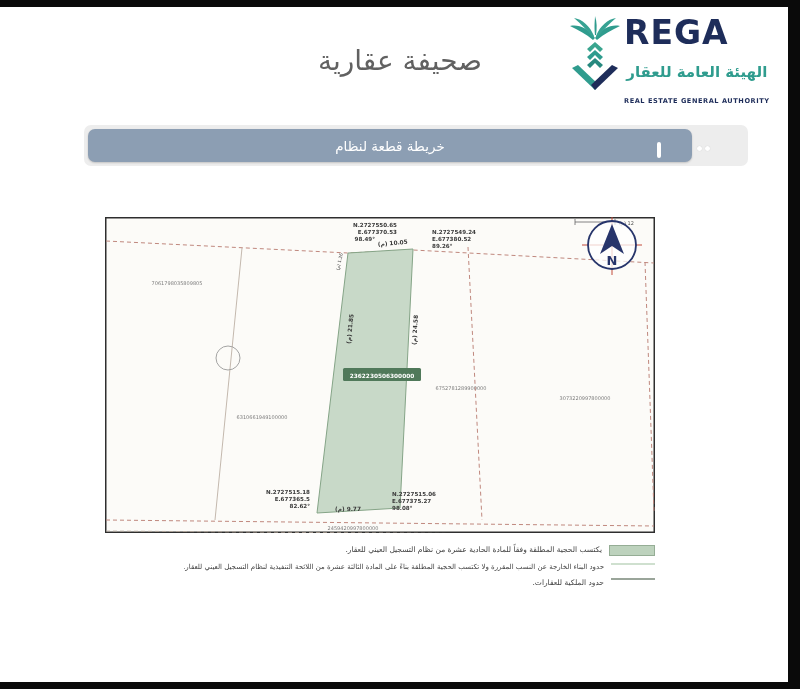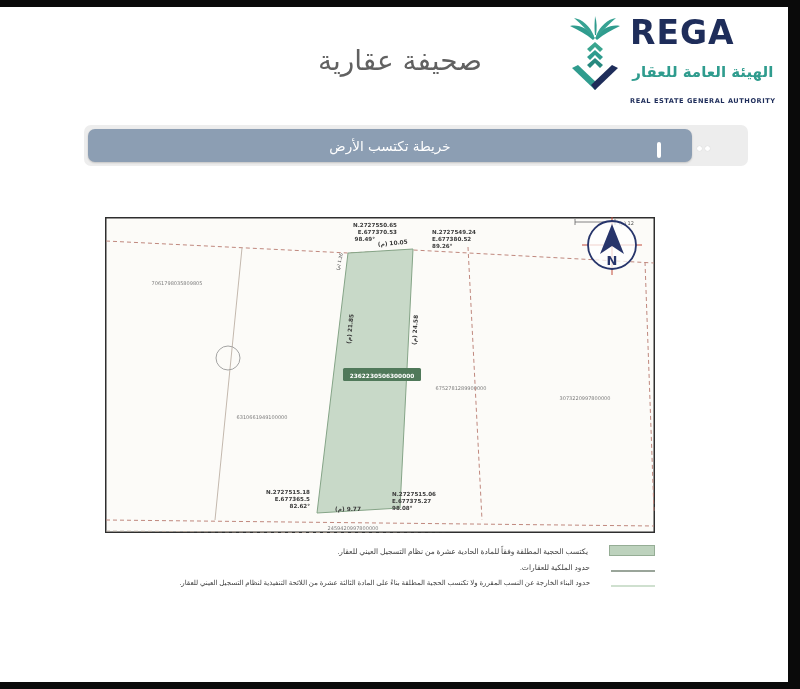--- a/index.html
+++ b/index.html
@@ -7,21 +7,21 @@
   .screen{position:relative;width:800px;height:689px;background:#ffffff;overflow:hidden;}
   
   .frame{position:absolute;background:#0a0a0a;z-index:50;}
   .frame-top{top:0;left:0;right:0;height:7px;}
   .frame-right{top:0;right:0;bottom:0;width:12px;}
   .frame-bottom{left:0;right:0;bottom:0;height:7px;}
 
   
   .page-title{position:absolute;top:44px;left:280px;width:240px;text-align:center;
     font-size:28px;color:#616161;direction:rtl;}
-  .logo{position:absolute;top:16px;left:566px;width:218px;display:flex;align-items:flex-start;gap:6px;}
+  .logo{position:absolute;top:16px;left:566px;width:218px;display:flex;align-items:flex-start;}
   .logo-text{display:flex;flex-direction:column;align-items:flex-start;line-height:1;}
   .logo-rega{font-size:33px;font-weight:bold;color:#1e2d5a;letter-spacing:1px;}
   .logo-ar{font-size:15px;font-weight:bold;color:#2f9c8e;direction:rtl;margin-top:16px;width:100%;text-align:center;}
   .logo-en{font-size:6.6px;font-weight:bold;color:#1e2d5a;letter-spacing:.55px;margin-top:18px;white-space:nowrap;}
 
   
   .bar-bg{position:absolute;top:125px;left:84px;width:664px;height:41px;background:#ededed;border-radius:7px;}
   .section-bar{position:absolute;top:129px;left:88px;width:604px;height:33px;background:#8c9eb3;
     border-radius:7px;color:#fff;display:flex;align-items:center;justify-content:center;
     font-size:13.5px;direction:rtl;box-shadow:0 1px 2px rgba(0,0,0,.18);}
@@ -36,21 +36,21 @@
   .coord{font-size:5.6px;font-weight:bold;fill:#3a3a3a;}
   .pnum{font-size:5px;fill:#7c7c7c;}
   .dim{font-size:5.8px;font-weight:bold;fill:#3a3a3a;}
   .dim-sm{font-size:4.4px;fill:#3a3a3a;}
   .subject-num{font-size:5.8px;font-weight:bold;fill:#ffffff;}
   .scale-lbl{font-size:5px;fill:#555;}
   .n-letter{font-size:13px;font-weight:bold;fill:#27356b;}
 
   
   .legend{position:absolute;top:545px;left:105px;width:550px;direction:rtl;}
-  .legend-row{display:flex;align-items:flex-end;gap:21px;margin-bottom:7px;font-family:Liberation Serif, serif;}
+  .legend-row{display:flex;align-items:flex-start;gap:7px;margin-bottom:7px;}
   .legend-text{font-size:7.5px;color:#3f3f3f;white-space:nowrap;}
   .legend-text.small{font-size:7px;}
   .sw-fill{width:44px;height:9px;background:#bdd2bd;border:1px solid #95ad95;flex:0 0 auto;}
   .sw-line{width:44px;height:0;border-top:2px solid #9aa59a;flex:0 0 auto;}
   .sw-line-light{width:44px;height:0;border-top:2px solid #cfe0cf;flex:0 0 auto;}
 </style>
 </head>
 <body>
 
 <div class="screen">
@@ -81,21 +81,21 @@
     </span>
     <span class="logo-text">
       <span class="logo-rega">REGA</span>
       <span class="logo-ar">الهيئة العامة للعقار</span>
       <span class="logo-en">REAL ESTATE GENERAL AUTHORITY</span>
     </span>
   </div>
 
   <div class="bar-bg"></div>
   <div class="section-bar">
-    <span>خريطة تكتسب الأرض</span>
+    <span>خريطة قطعة لنظام</span>
   </div>
   <div class="drag-handle"></div>
   <div class="dot dot1"></div>
   <div class="dot dot2"></div>
 
   <div class="map-wrap">
     <svg width="550" height="316" viewBox="0 0 550 316">
 
       <rect x="0.75" y="0.75" width="548.5" height="314.5" fill="#fcfbf8" stroke="#2e2e2e" stroke-width="1.5"></rect>
 
@@ -155,22 +155,22 @@
       </g>
     </svg>
   </div>
 
   <div class="legend">
     <div class="legend-row">
       <span class="sw-fill"></span>
       <span class="legend-text">يكتسب الحجية المطلقة وفقاً للمادة الحادية عشرة من نظام التسجيل العيني للعقار.</span>
     </div>
     <div class="legend-row">
+      <span class="sw-line-light"></span>
+      <span class="legend-text small">حدود البناء الخارجة عن النسب المقررة ولا تكتسب الحجية المطلقة بناءً على المادة الثالثة عشرة من اللائحة التنفيذية لنظام التسجيل العيني للعقار.</span>
+    </div>
+    <div class="legend-row">
       <span class="sw-line"></span>
       <span class="legend-text">حدود الملكية للعقارات.</span>
-    </div>
-    <div class="legend-row">
-      <span class="sw-line-light"></span>
-      <span class="legend-text small">حدود البناء الخارجة عن النسب المقررة ولا تكتسب الحجية المطلقة بناءً على المادة الثالثة عشرة من اللائحة التنفيذية لنظام التسجيل العيني للعقار.</span>
     </div>
   </div>
 
 </div>
 
 </body></html>

